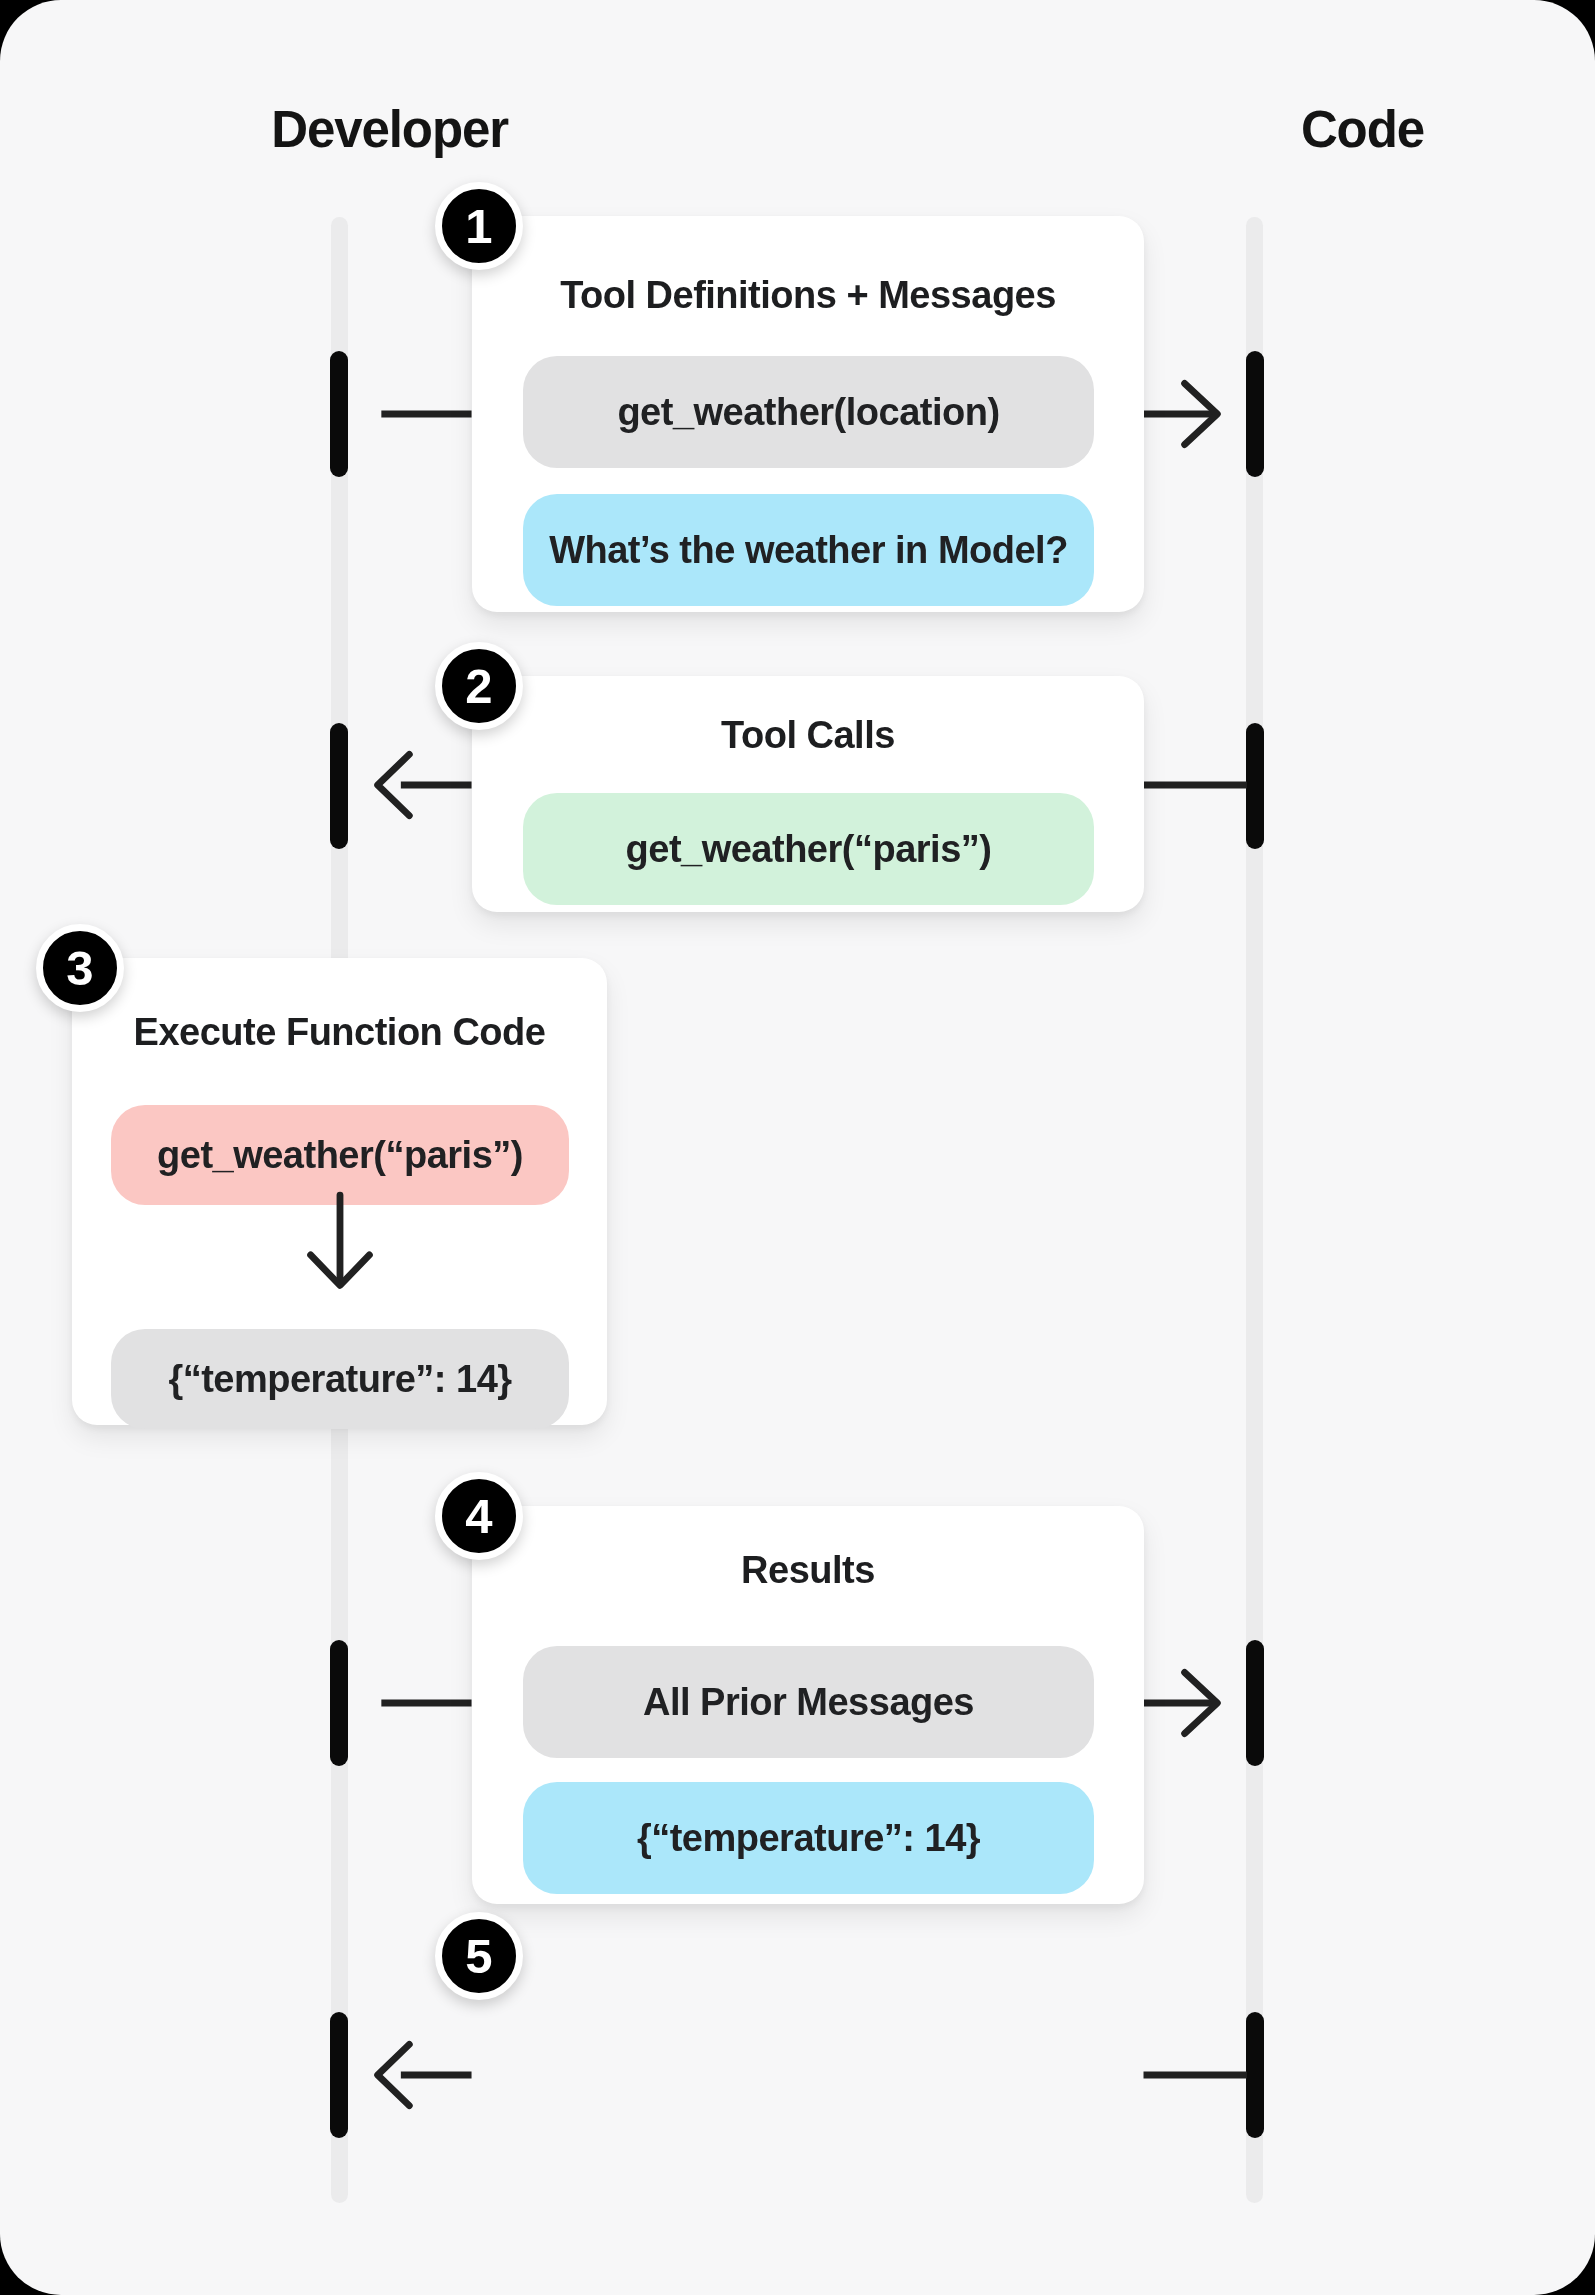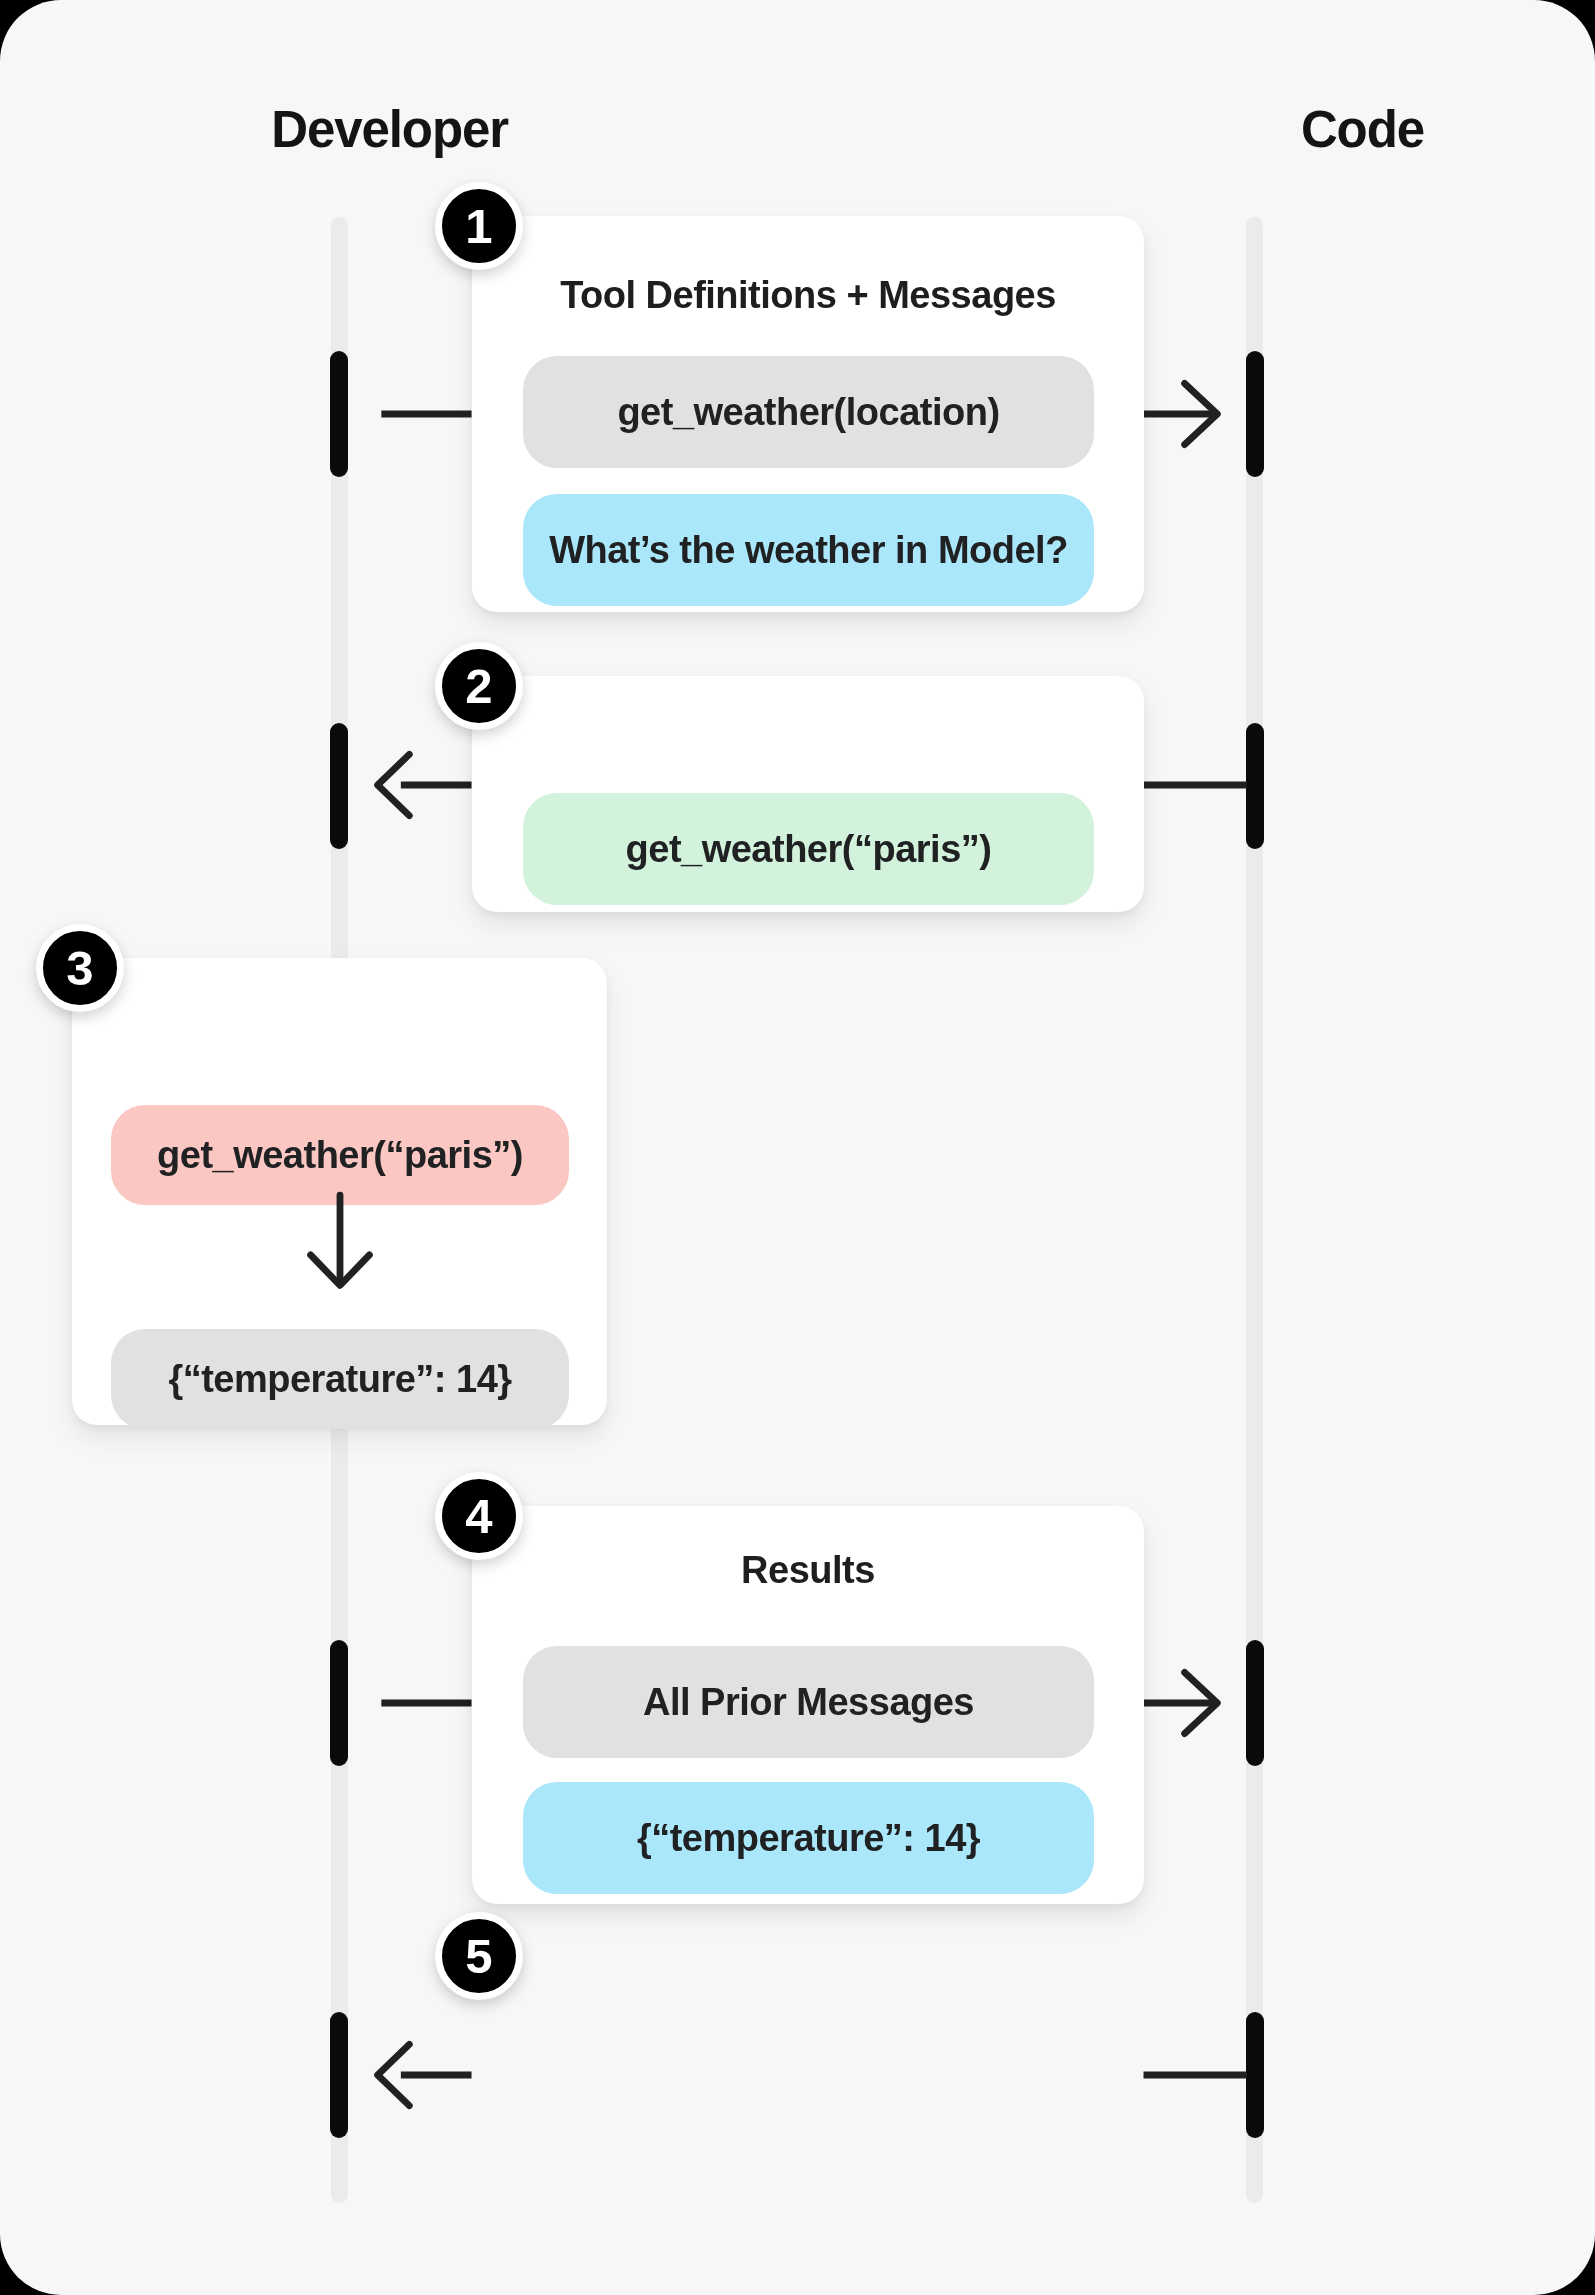--- a/index.html
+++ b/index.html
@@ -124,25 +124,27 @@
   </svg>
 
   <div class="card card-wide" style="left:472px;top:216px;width:672px;height:396px;">
     <div class="card-title" style="top:58px;">Tool Definitions + Messages</div>
     <div class="pill gray" style="top:112px;">get_weather(location)</div>
     <div class="pill blue" style="top:250px;">What’s the weather in Model?</div>
   </div>
   <div class="badge" style="left:435px;top:182px;">1</div>
 
   <div class="card card-wide" style="left:472px;top:676px;width:672px;height:236px;">
+    <div class="card-title" style="top:38px;">Tool Calls</div>
     <div class="pill green" style="top:89px;">get_weather(“paris”)</div>
   </div>
   <div class="badge" style="left:435px;top:642px;">2</div>
 
   <div class="card card-narrow" style="left:72px;top:958px;width:535px;height:467px;">
+    <div class="card-title" style="top:53px;">Execute Function Code</div>
     <div class="pill red" style="top:119px;">get_weather(“paris”)</div>
     <svg class="inner-arrow" style="left:234px;top:1193px;width:211px;height:105px;top:235px;left:215px;" viewBox="0 0 400 200" width="211" height="105">
       <line x1="100" y1="4" x2="100" y2="163"></line>
       <polyline points="44,118 100,176 156,118"></polyline>
     </svg>
     <div class="pill gray" style="top:343px;">{“temperature”: 14}</div>
   </div>
   <div class="badge" style="left:36px;top:924px;">3</div>
 
   <div class="card card-wide" style="left:472px;top:1506px;width:672px;height:398px;">

